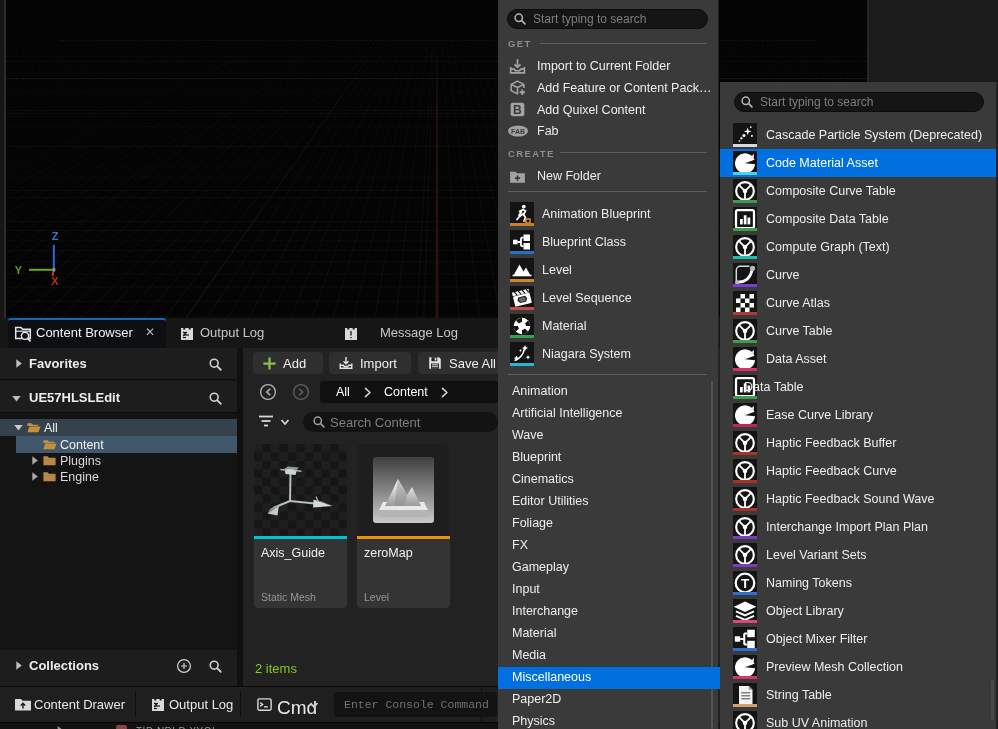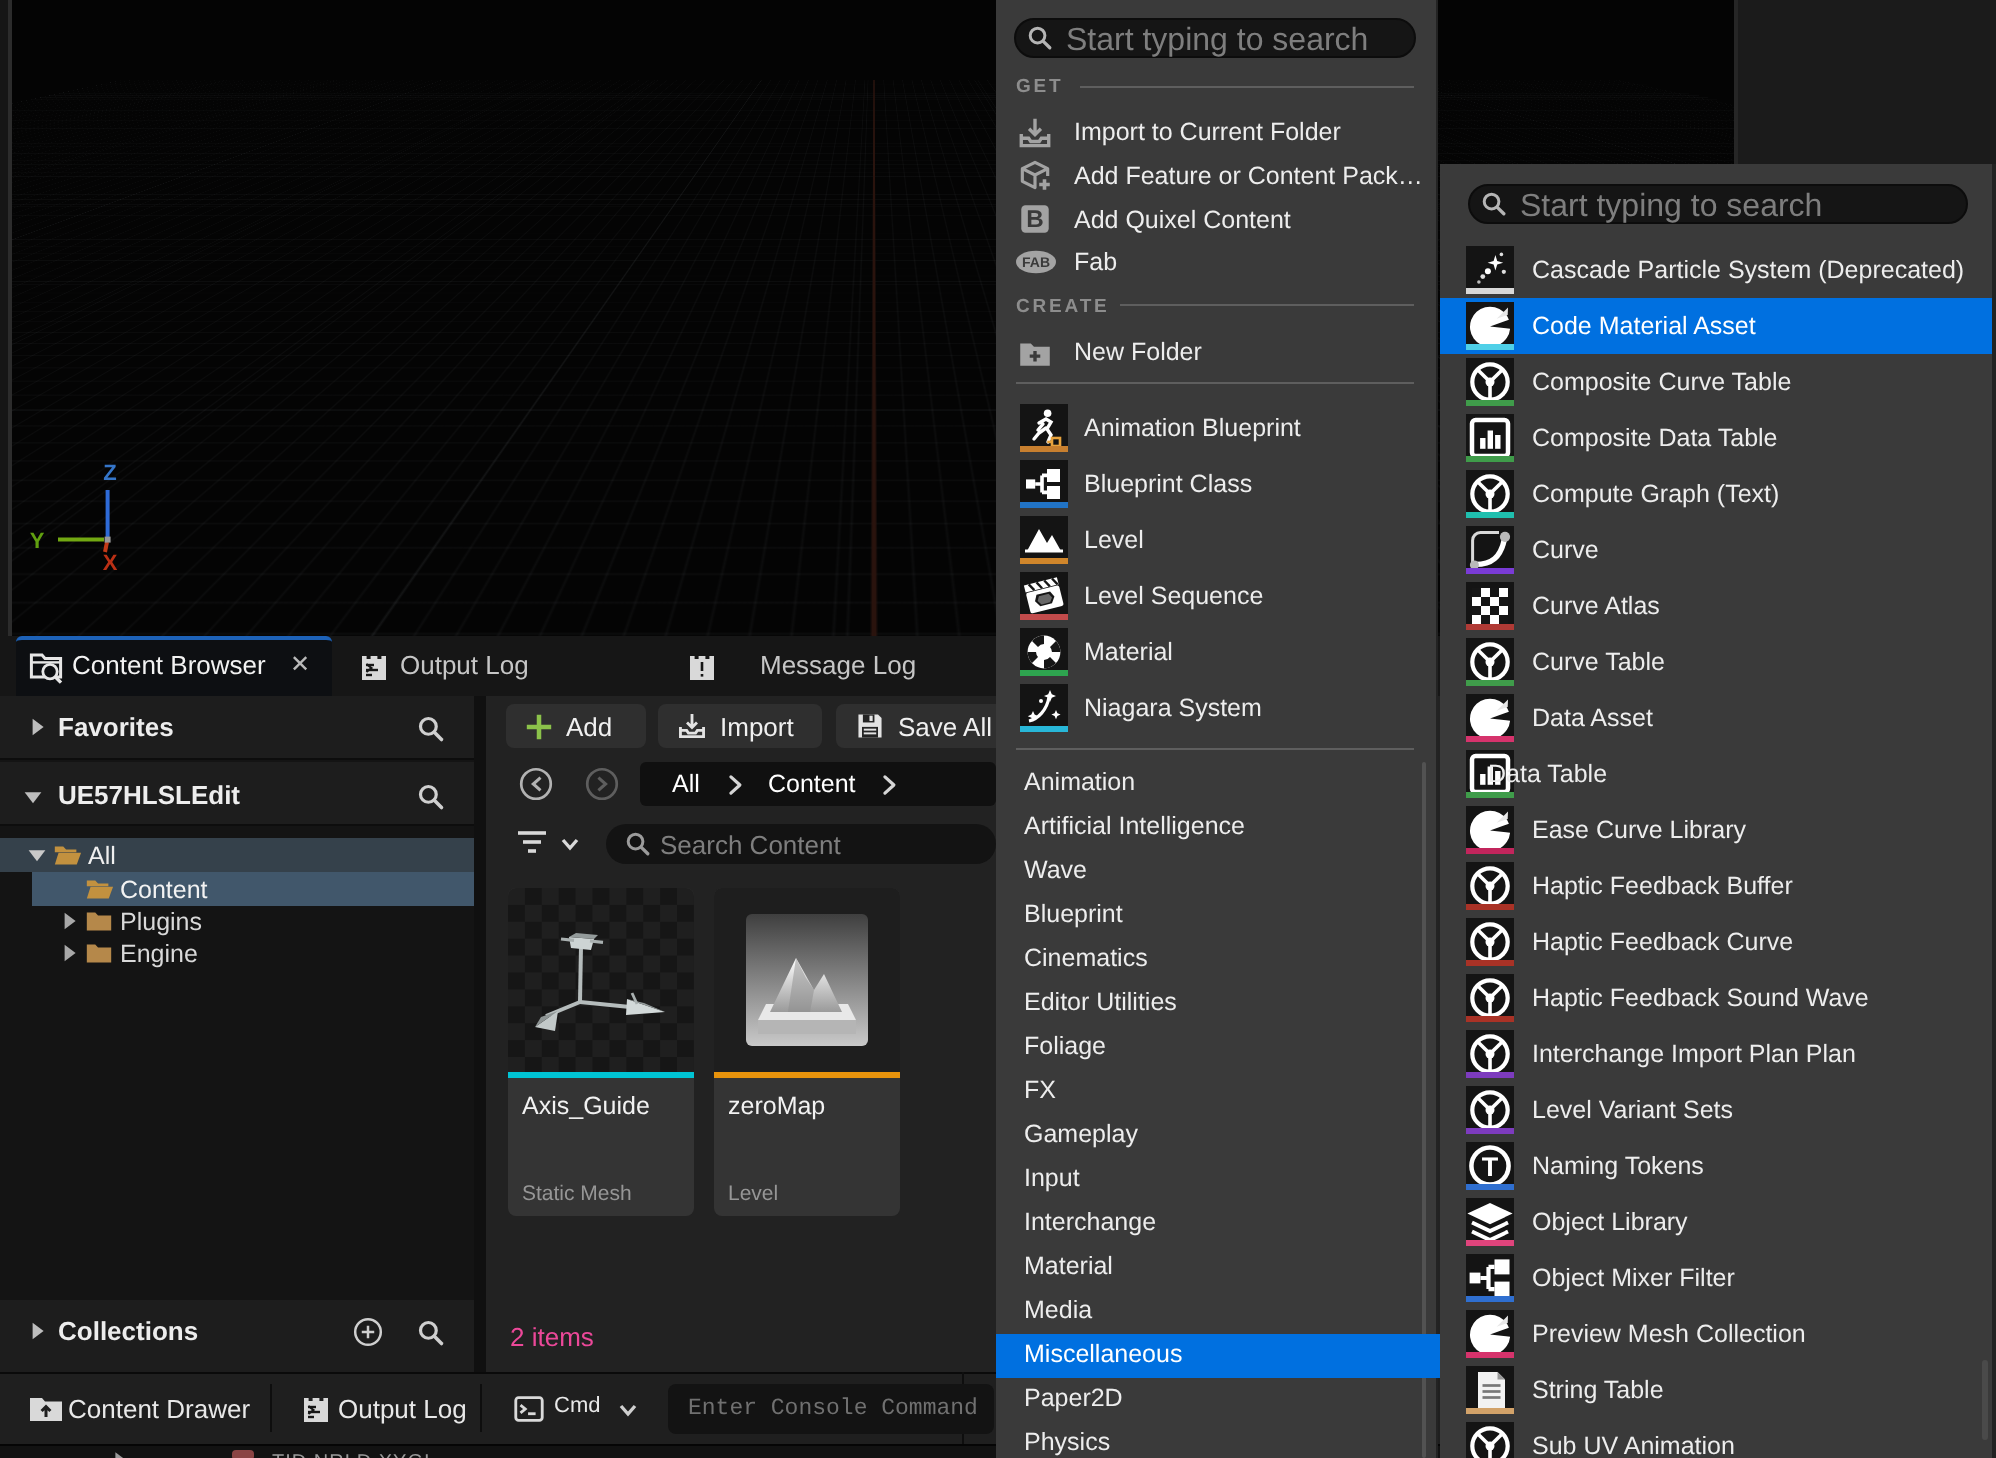--- a/index.html
+++ b/index.html
@@ -46,21 +46,21 @@
 .sech{position:absolute;color:#8d8d8d;font-size:9.5px;font-weight:bold;letter-spacing:1.4px}
 .dvl{position:absolute;height:1px;background:#5e5e5e}
 .ico24{position:absolute;width:24px;height:24px;background:#141414}
 .ibar{position:absolute;width:24px;height:3px;bottom:0}
 .gico{position:absolute;width:19px;height:19px}
 .cat{position:absolute;left:498px;width:243px;height:22px}
 .cattxt{position:absolute;left:14px;top:3px;color:#ededed;font-size:12.5px}
 .chev{position:absolute;right:9px;top:4px}
 .hl{background:#0070e0}
 .srow{position:absolute;left:0;width:276px;height:28px}
-.ph{color:#7e7e7e;font-size:16px}
+.ph{color:#7e7e7e;font-size:12px}
 svg{display:block}
 </style></head>
 <body>
 <div id="stage">
 
 <svg width="0" height="0" style="position:absolute">
 <defs>
 <symbol id="mag" viewBox="0 0 16 16">
           <circle cx="6.6" cy="6.6" r="4.2" fill="none" stroke="currentColor" stroke-width="1.7"></circle>
           <line x1="9.9" y1="9.9" x2="13.6" y2="13.6" stroke="currentColor" stroke-width="1.9" stroke-linecap="round"></line>
@@ -466,38 +466,38 @@
 <rect x="0" y="0" width="61" height="66" rx="3" fill="url(#lvg)"></rect>
 <path d="M6 53 L10 45 L51 45 L55 53 Z" fill="#e8e8e8"></path>
 <path d="M6 53 L55 53 L55 60 L6 60 Z" fill="#b5b5b5"></path>
 <path d="M12 49 L25 22 L34 38 L39 30 L48 49 Z" fill="url(#lvm)"></path>
 <path d="M25 22 L30 32 L34 38 L32 49 L21 49 Z" fill="#8d8d8d" opacity="0.5"></path>
 </svg>
 <div style="position:absolute;left:0;top:92px;width:93px;height:3px;background:#e8930c"></div>
 <div style="position:absolute;left:7px;top:102px;color:#f2f2f2;font-size:12.5px">zeroMap</div>
 <div style="position:absolute;left:7px;top:147px;color:#969696;font-size:10.5px">Level</div>
 </div>
-<div class="abs" style="left:255px;top:661px;color:#ec4899;font-size:13px">2 items</div>
+<div class="abs" style="left:255px;top:661px;color:#84cc16;font-size:13px">2 items</div>
 
 <div id="sbar" class="abs"></div>
 <svg class="abs" style="left:13px;top:694px;color:#d9d9d9" width="20" height="20">
       <use href="#cdicon"></use>
     </svg>
 <div class="abs" style="left:34px;top:697px;color:#e8e8e8;font-size:13px">Content Drawer</div>
 <div class="abs" style="left:135px;top:692px;width:1px;height:24px;background:#0e0e0e"></div>
 <svg class="abs" style="left:149px;top:695px;color:#d9d9d9" width="18" height="18">
       <use href="#olicon"></use>
     </svg>
 <div class="abs" style="left:169px;top:697px;color:#e8e8e8;font-size:13px">Output Log</div>
 <div class="abs" style="left:240px;top:692px;width:1px;height:24px;background:#0e0e0e"></div>
 <div class="abs" style="left:481px;top:686px;width:1px;height:36px;background:#0e0e0e"></div>
 <svg class="abs" style="left:256px;top:696px;color:#d9d9d9" width="17" height="17">
       <use href="#cmdicon"></use>
     </svg>
-<div class="abs" style="left:277px;top:697px;color:#e8e8e8;font-size:11px">Cmd</div>
+<div class="abs" style="left:277px;top:697px;color:#e8e8e8;font-size:19px">Cmd</div>
 <svg class="abs" style="left:308px;top:699px;color:#cfcfcf" width="12" height="12">
       <use href="#caret"></use>
     </svg>
 <div class="abs" style="left:334px;top:692px;width:163px;height:25px;background:#131313;border-radius:4px"></div>
 <div class="abs" style="left:344px;top:698px;color:#707070;font-size:11.5px;font-family:'Liberation Mono',monospace;white-space:nowrap">Enter Console Command</div>
 <div id="sliver" class="abs">
 <svg class="abs" style="left:55px;top:2px;color:#9a9a9a" width="9" height="9">
         <use href="#tright"></use>
       </svg>
 <div class="abs" style="left:116px;top:2px;width:11px;height:5px;background:#8a4444;border-radius:2px"></div>

